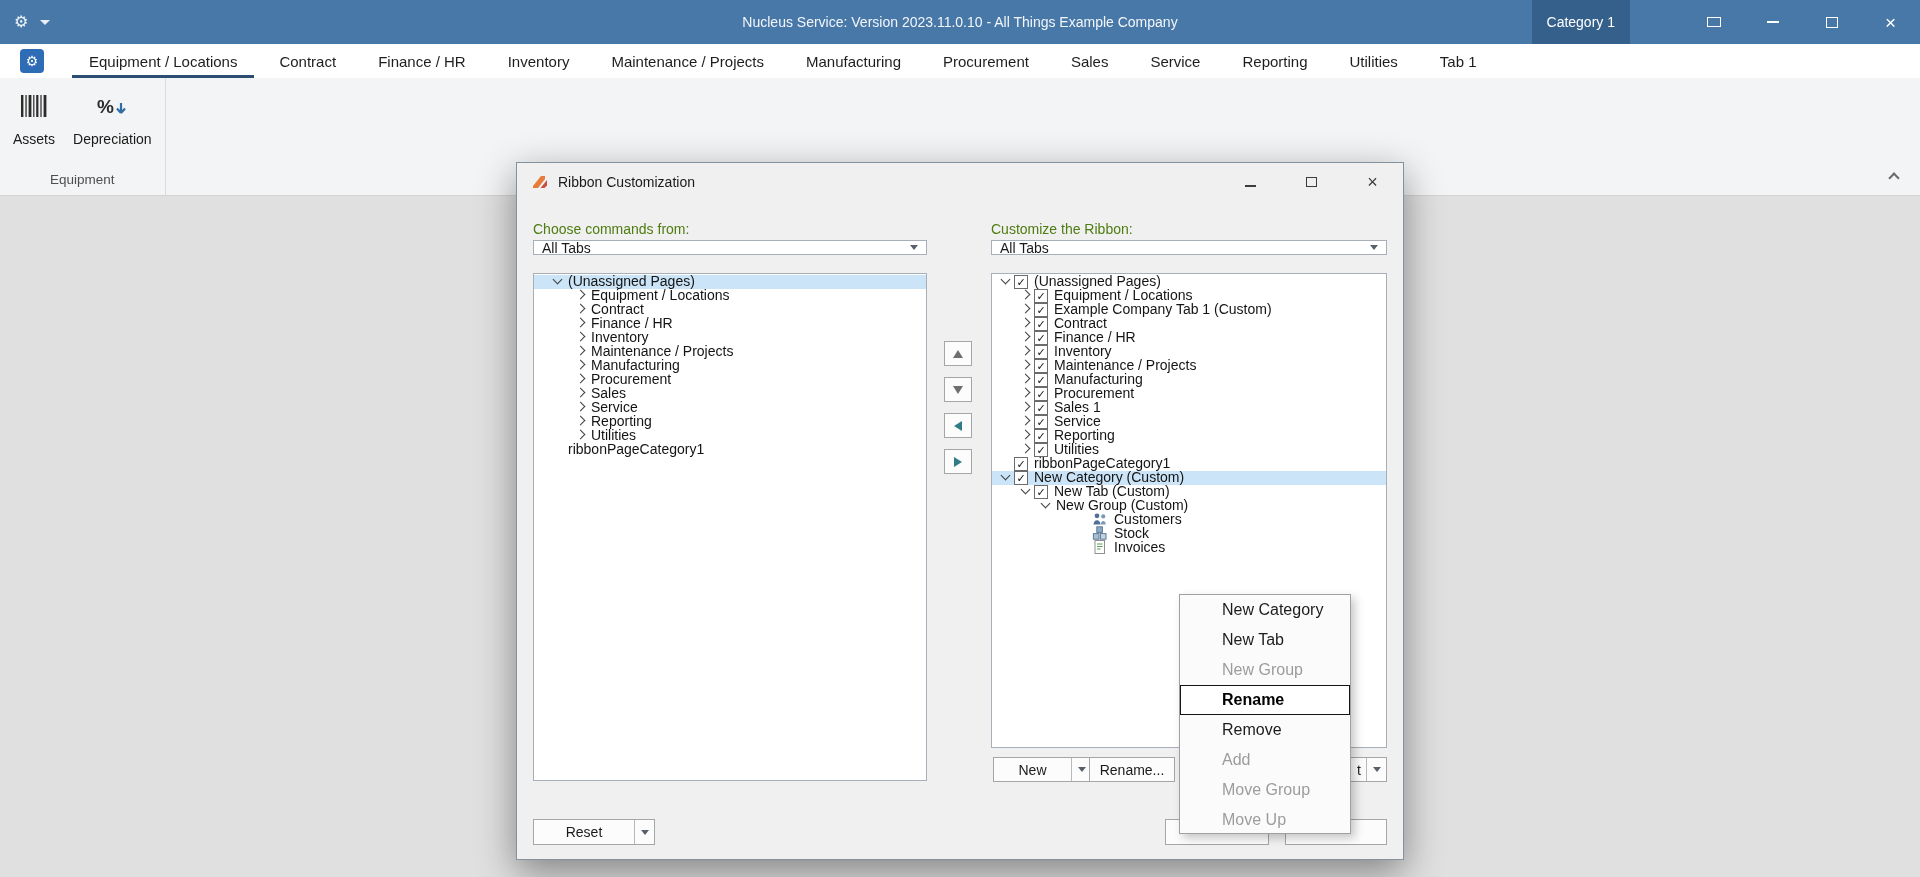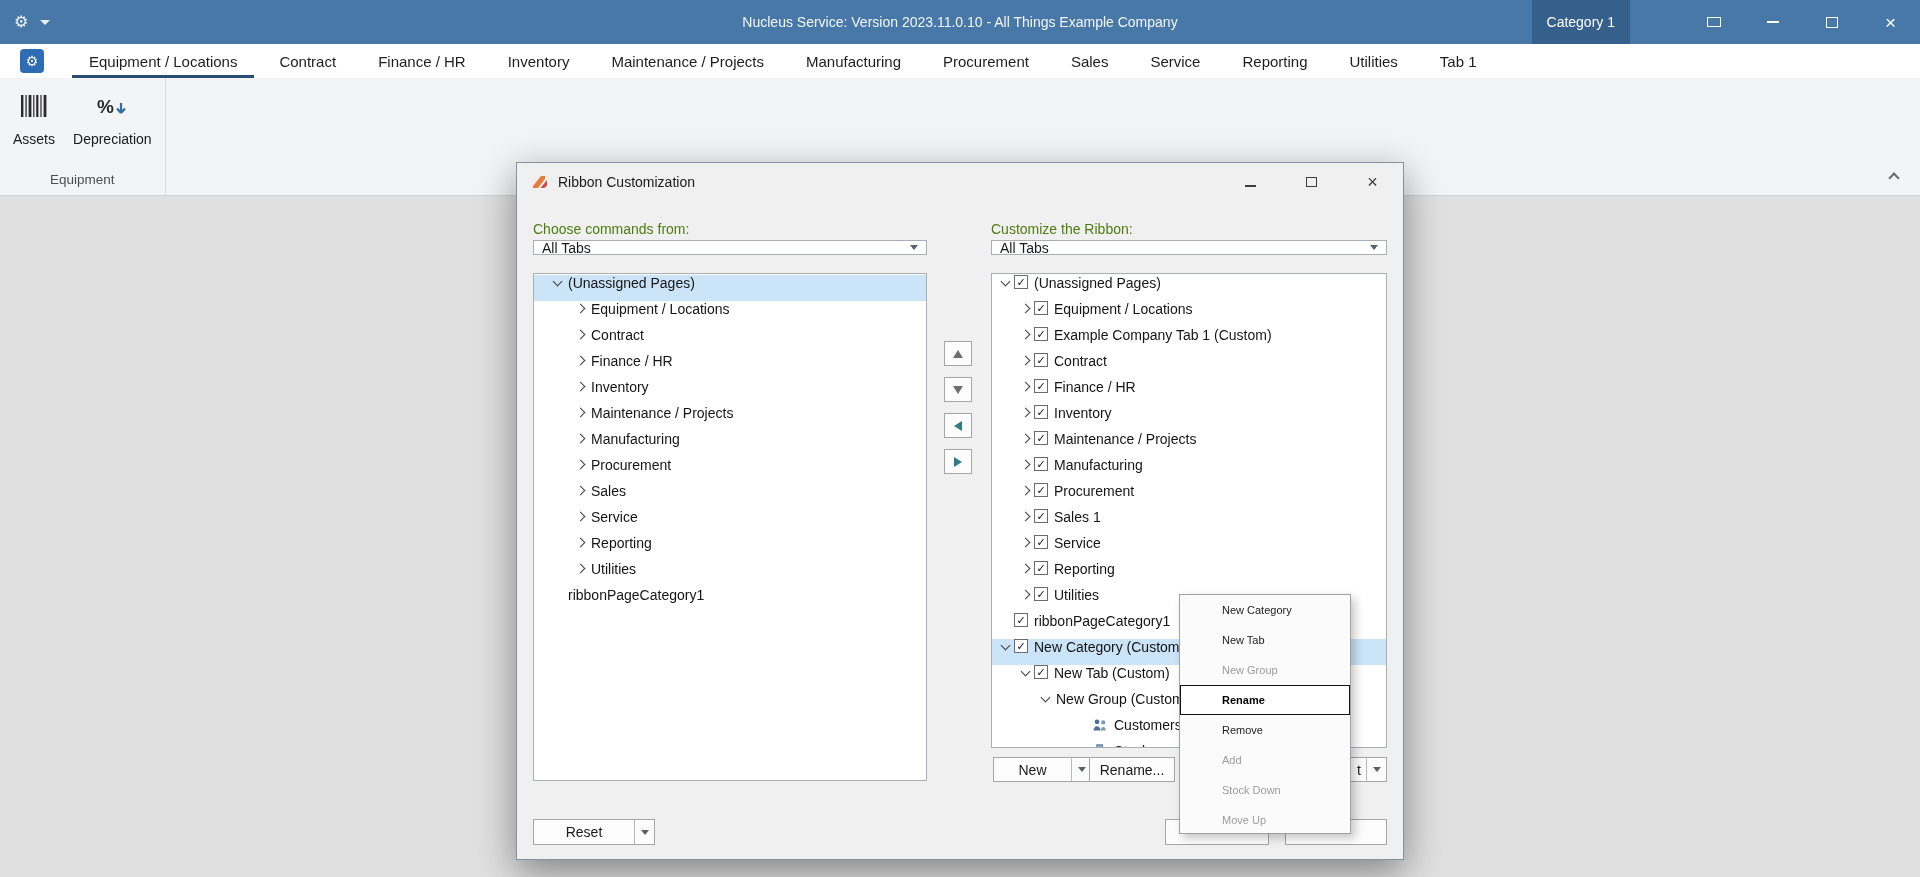--- a/index.html
+++ b/index.html
@@ -45,21 +45,21 @@
 .dlg-ctl{width:37px;height:25px;display:flex;align-items:center;justify-content:center;color:#3c3c3c}
 .dlg-ctl .bar{width:11px;height:2px;background:#3c3c3c;margin-top:8px}
 .dlg-ctl .rect{width:11px;height:10px;border:1.4px solid #3c3c3c}
 .dlg-ctl.x{font-size:18px;line-height:1}
 .fieldlabel{position:absolute;font-size:14px;color:#4d7c0f;white-space:nowrap}
 .combo{position:absolute;height:15px;background:#fff;border:1px solid #a9afb9;display:flex;align-items:center;justify-content:space-between;padding:0 8px;font-size:14px}
 .dd-caret{width:0;height:0;border-left:4.5px solid transparent;border-right:4.5px solid transparent;border-top:5px solid #58606a}
 .lbox{position:absolute;background:#fff;border:1px solid #a9afb9;overflow:hidden;padding-top:1px}
 
 
-.trow{display:flex;align-items:flex-start;height:26px;font-size:14px;white-space:nowrap}
+.trow{display:flex;align-items:flex-end;height:14px;font-size:14px;white-space:nowrap}
 .trow.sel{background:#cbe4f7}
 .chev{width:16px;height:16px;position:relative;flex:0 0 16px}
 .chev.right::before{content:'';position:absolute;left:4px;top:4px;width:6px;height:6px;border-right:1.6px solid #3f3f3f;border-bottom:1.6px solid #3f3f3f;transform:rotate(-45deg)}
 .chev.down::before{content:'';position:absolute;left:4px;top:3px;width:6px;height:6px;border-right:1.6px solid #3f3f3f;border-bottom:1.6px solid #3f3f3f;transform:rotate(45deg)}
 .cbx{width:14px;height:14px;border:1px solid #6b6b6b;background:#fff;flex:0 0 14px;margin-right:4px;display:flex;align-items:center;justify-content:center;font-size:11px;color:#111;line-height:1}
 .titem{width:16px;height:16px;flex:0 0 16px;margin-right:4px;display:flex;align-items:center;justify-content:center}
 .tlabel{margin-left:2px;color:#141414}
 
 
 .xferbtn{position:absolute;left:427px;width:28px;height:25px;background:#fcfcfc;border:1px solid #a6a6a6;display:flex;align-items:center;justify-content:center}
@@ -71,21 +71,21 @@
 
 
 .btn{position:absolute;height:25px;background:#fcfcfc;border:1px solid #a6a6a6;display:flex;align-items:stretch;font-size:14px;color:#1a1a1a}
 .btn .btn-main{flex:1;display:flex;align-items:center;justify-content:center}
 .btn .btn-caret{width:20px;border-left:1px solid #b9b9b9;display:flex;align-items:center;justify-content:center}
 .btn.footer{height:26px}
 #partial-btn .btn-main{justify-content:flex-end;padding-right:5px}
 
 
 .ctxmenu{position:absolute;left:1179px;top:594px;width:172px;height:240px;background:#fbfbfb;border:1px solid #a0a0a0;box-shadow:4px 4px 9px rgba(0,0,0,.22);z-index:30}
-.mitem{height:30px;display:flex;align-items:center;padding-left:42px;font-size:11px;color:#1c1c1c}
+.mitem{height:30px;display:flex;align-items:center;padding-left:42px;font-size:16px;color:#1c1c1c}
 .mitem.disabled{color:#9c9c9c}
 .mitem.focused{font-weight:bold;background:#fff;border:1px solid #141414;padding-left:41px;color:#000}
 </style>
 </head>
 <body>
 
 <div class="titlebar">
   <div class="qat">
     <span class="gear">⚙</span>
     <span class="caretw"></span>
@@ -411,15 +411,15 @@
     </div>
 </div>
 
 <div class="ctxmenu">
   <div class="mitem">New Category</div>
   <div class="mitem">New Tab</div>
   <div class="mitem disabled">New Group</div>
   <div class="mitem focused">Rename</div>
   <div class="mitem">Remove</div>
   <div class="mitem disabled">Add</div>
-  <div class="mitem disabled">Stock Down</div>
+  <div class="mitem disabled">Move Group</div>
   <div class="mitem disabled">Move Up</div>
 </div>
 
 </body></html>

